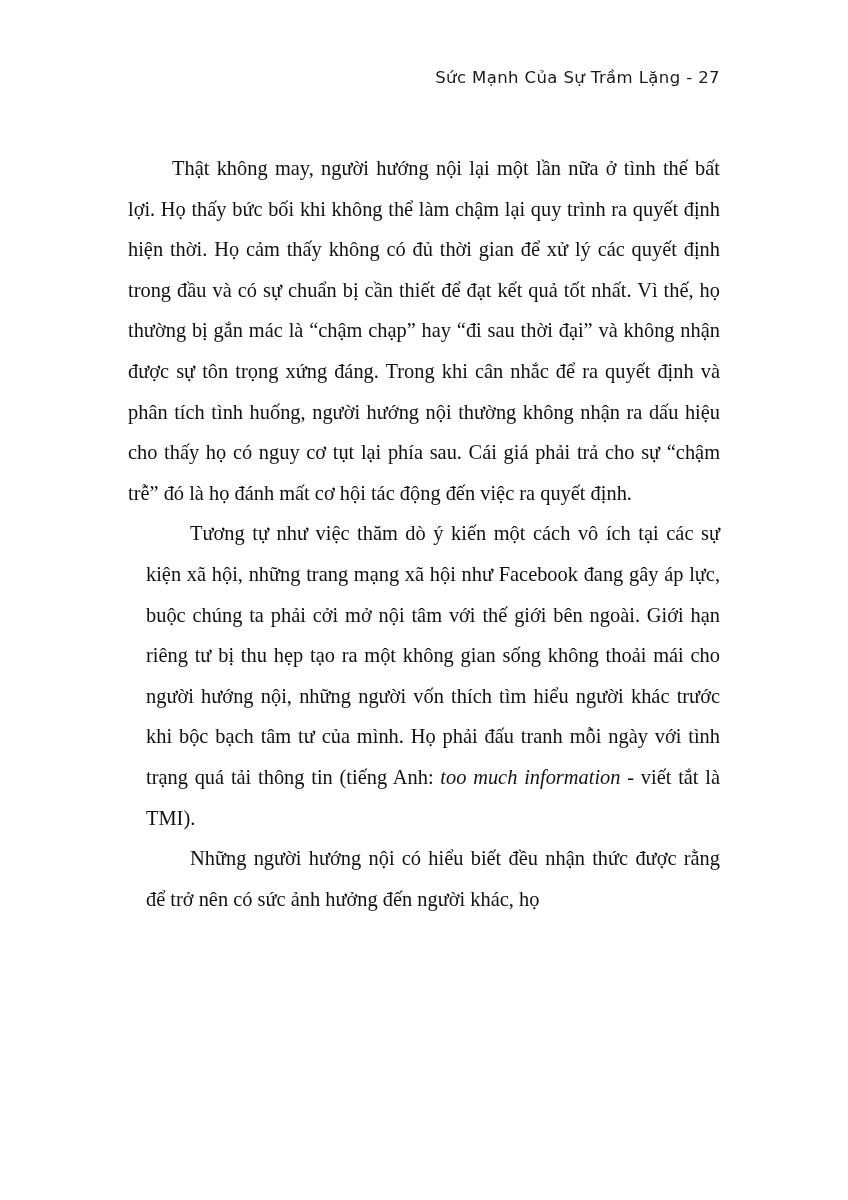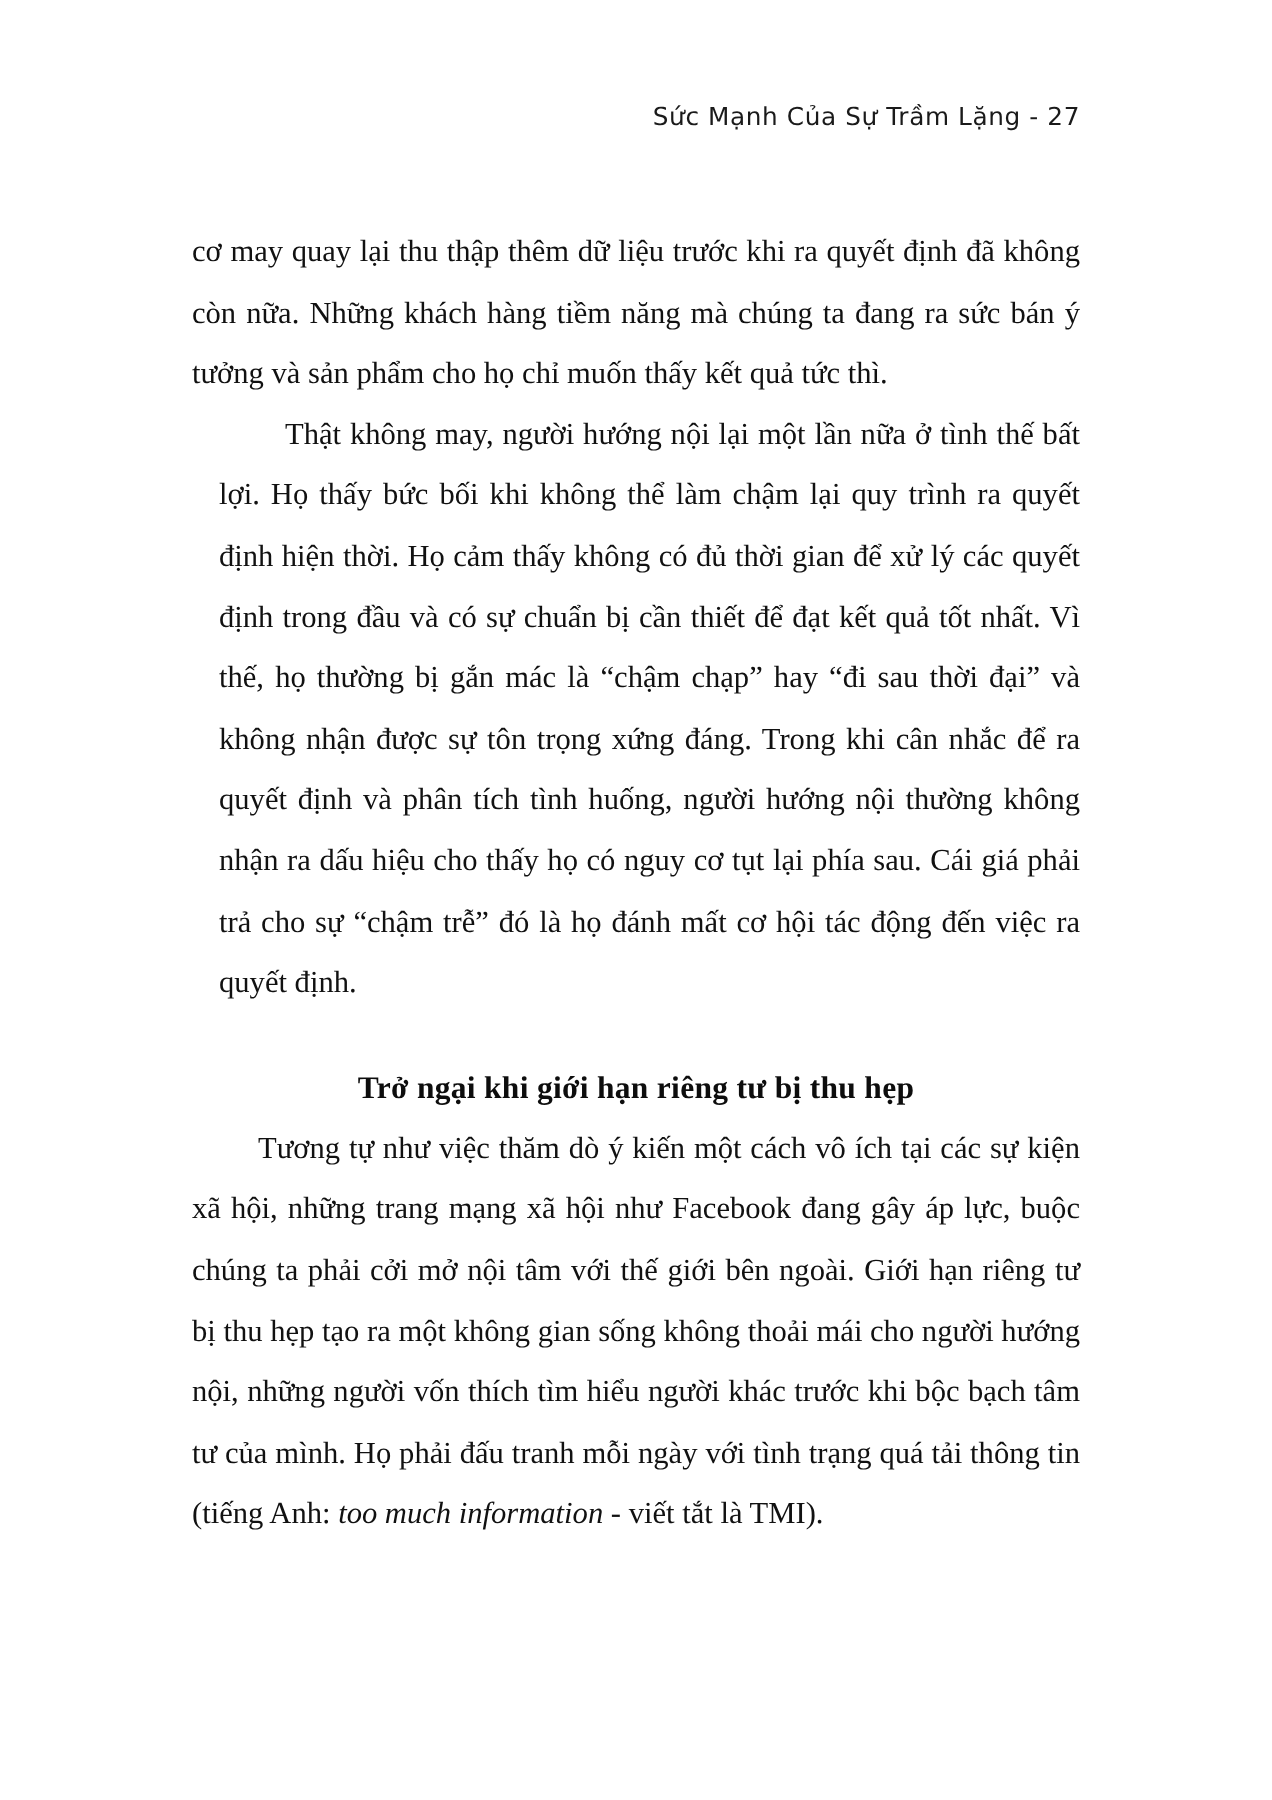--- a/index.html
+++ b/index.html
@@ -69,23 +69,22 @@
 </style>
 </head>
 <body>
 
 <div class="page">
 
   <div class="running-head">Sức Mạnh Của Sự Trầm Lặng - 27</div>
 
   <div class="text-column">
 
-    <p class="body-par">cơ may quay lại thu thập thêm dữ liệu trước khi ra quyết định đã không còn nữa. Những khách hàng tiềm năng mà chúng ta đang ra sức bán ý tưởng và sản phẩm cho họ chỉ muốn thấy kết quả tức thì.</p>
 
     <p class="body-par indent">Thật không may, người hướng nội lại một lần nữa ở tình thế bất lợi. Họ thấy bức bối khi không thể làm chậm lại quy trình ra quyết định hiện thời. Họ cảm thấy không có đủ thời gian để xử lý các quyết định trong đầu và có sự chuẩn bị cần thiết để đạt kết quả tốt nhất. Vì thế, họ thường bị gắn mác là “chậm chạp” hay “đi sau thời đại” và không nhận được sự tôn trọng xứng đáng. Trong khi cân nhắc để ra quyết định và phân tích tình huống, người hướng nội thường không nhận ra dấu hiệu cho thấy họ có nguy cơ tụt lại phía sau. Cái giá phải trả cho sự “chậm trễ” đó là họ đánh mất cơ hội tác động đến việc ra quyết định.</p>
 
-    <h2 class="subhead">Trở ngại khi giới hạn riêng tư bị thu hẹp</h2>
 
     <p class="body-par indent"><span>Tương tự như việc thăm dò ý kiến một cách vô ích tại các sự kiện xã hội, những trang mạng xã hội như Facebook đang gây áp lực, buộc chúng ta phải cởi mở nội tâm với thế giới bên ngoài. Giới hạn riêng tư bị thu hẹp tạo ra một không gian sống không thoải mái cho người hướng nội, những người vốn thích tìm hiểu người khác trước khi bộc bạch tâm tư của mình. Họ phải đấu tranh mỗi ngày với tình trạng quá tải thông tin (tiếng Anh: </span><em class="ital">too much information</em><span> - viết tắt là TMI).</span></p>
 
+    <p class="body-par indent">Những người hướng nội có hiểu biết đều nhận thức được rằng để trở nên có sức ảnh hưởng đến người khác, họ</p>
 
   </div>
 </div>
 
 </body></html>

